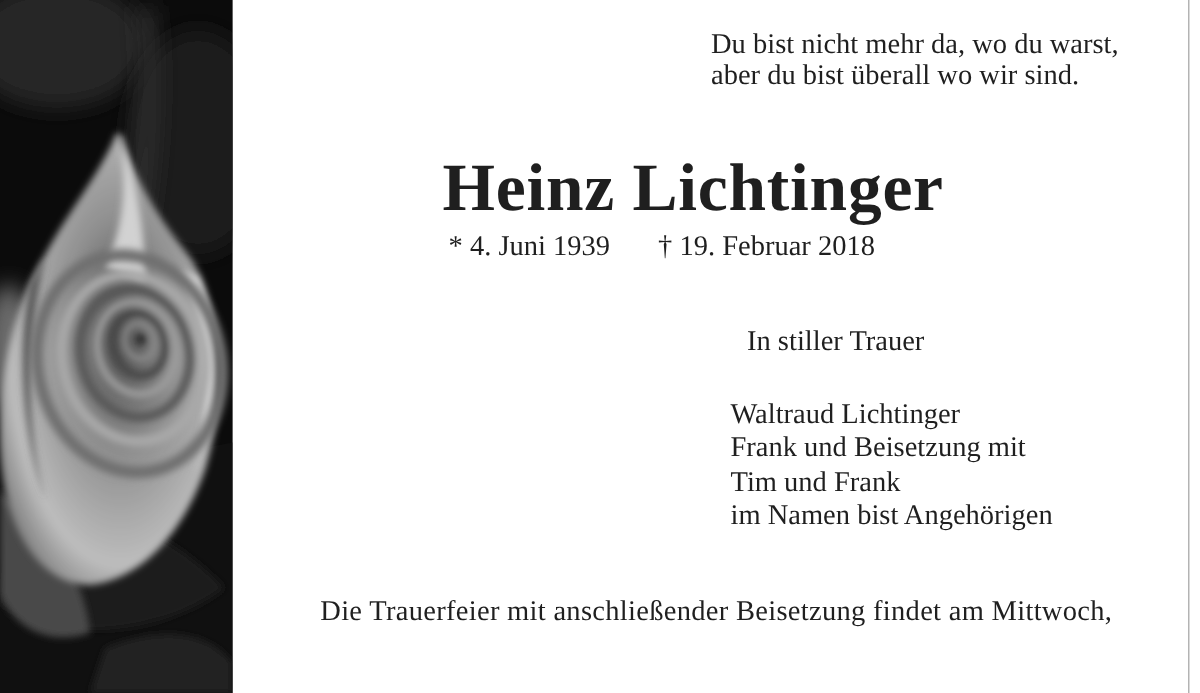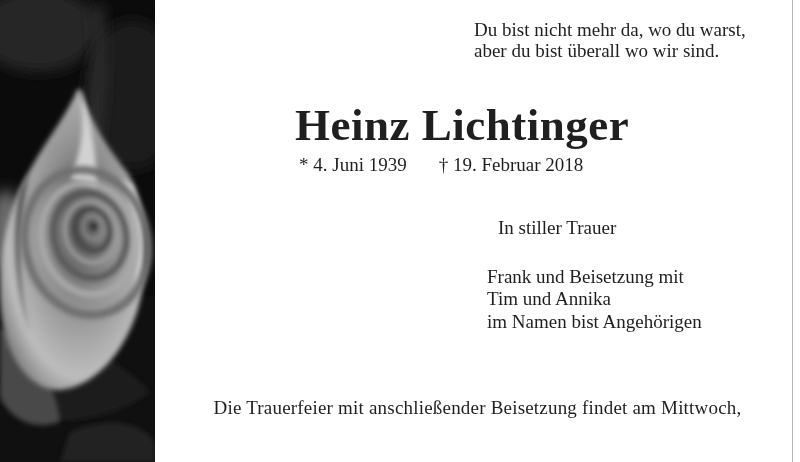--- a/index.html
+++ b/index.html
@@ -111,22 +111,23 @@
 
   <h1 class="deceased-name">Heinz Lichtinger</h1>
 
   <div class="dates">
     <span class="birth">* 4. Juni 1939</span><span>† 19. Februar 2018</span>
   </div>
 
   <div class="mourning-intro">In stiller Trauer</div>
 
   <div class="mourners">
+    <div>Waltraud Lichtinger</div>
     <div>Frank und Beisetzung mit</div>
-    <div>Tim und Annika</div>
+    <div>Tim und Frank</div>
     <div>im Namen bist Angehörigen</div>
   </div>
 
   <div class="funeral">
     <div>Die Trauerfeier mit anschließender Beisetzung findet am Mittwoch,</div>
   </div>
 
 </div>
 
 </body></html>

